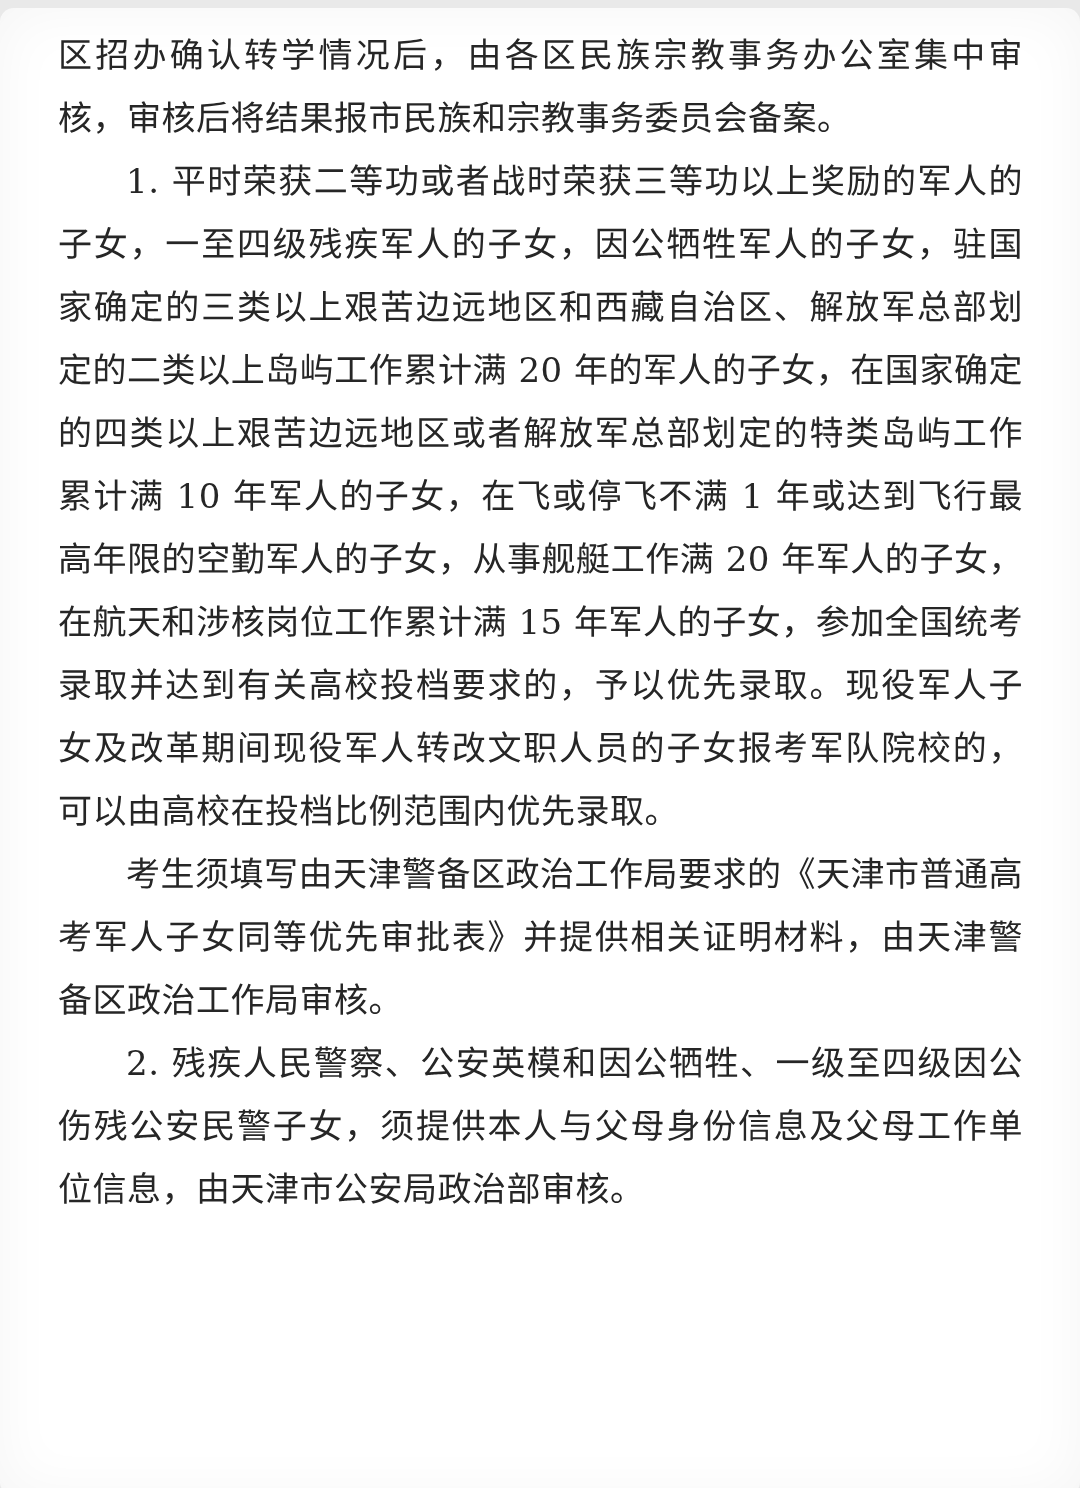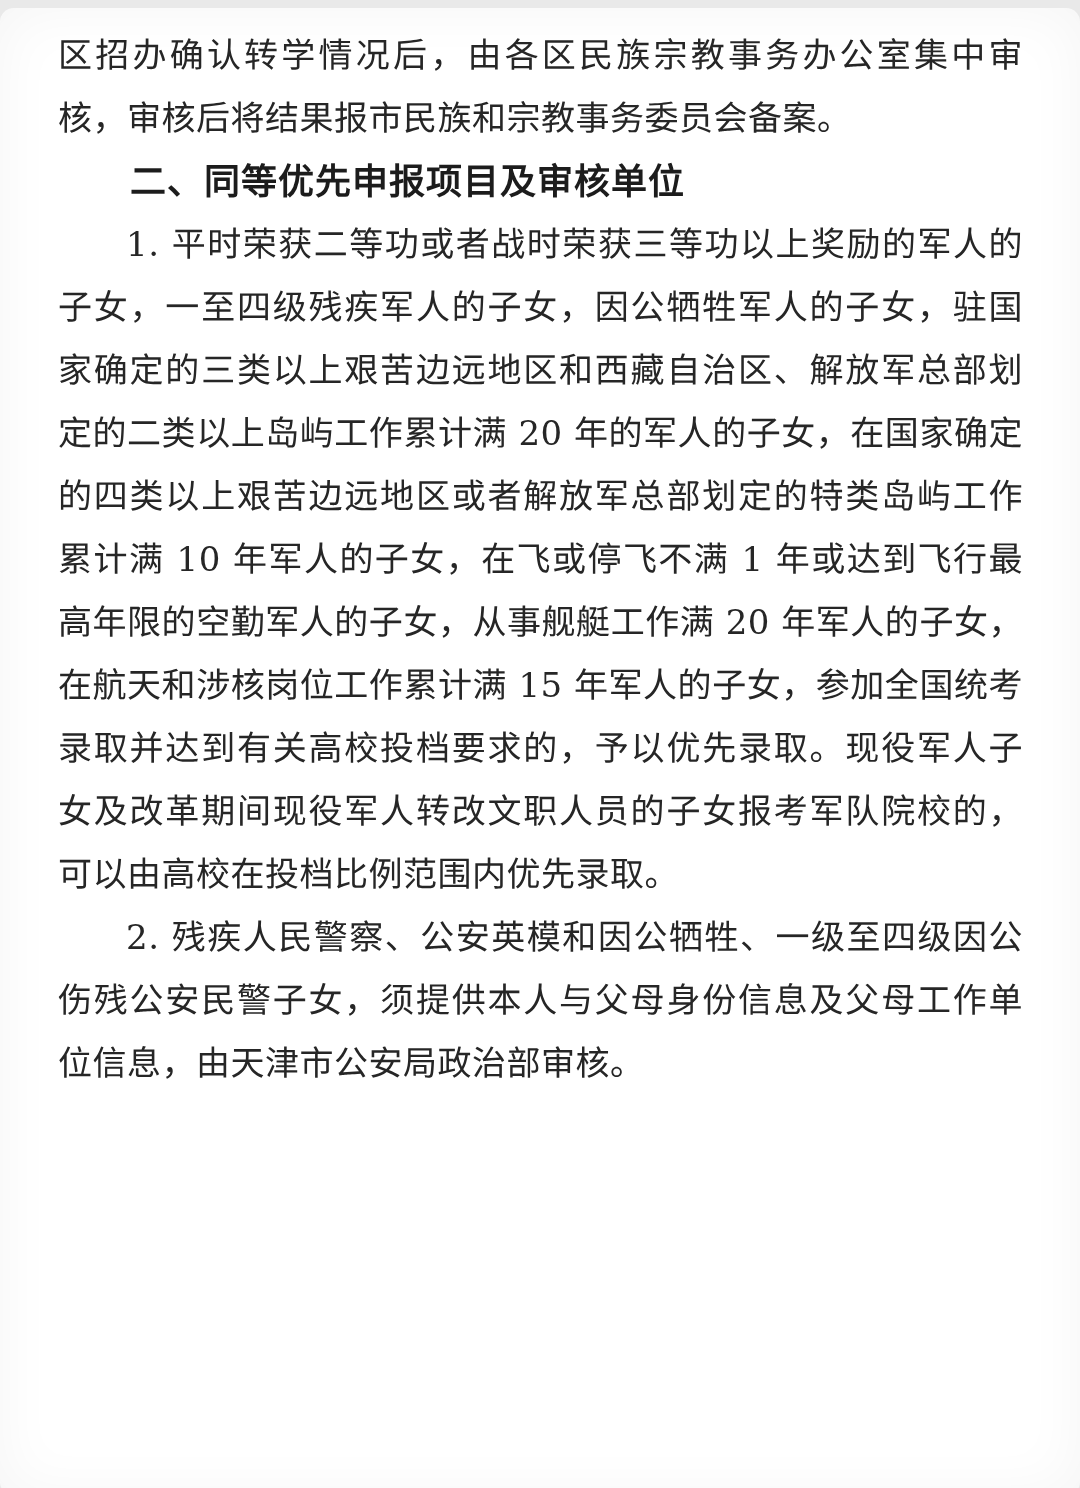--- a/index.html
+++ b/index.html
@@ -44,17 +44,17 @@
     text-align: left;
     color: #1c1c1c;
   }
 </style>
 </head>
 <body>
 
 <div class="page">
   <div class="doc-body">
       <p class="para">区招办确认转学情况后，由各区民族宗教事务办公室集中审核，审核后将结果报市民族和宗教事务委员会备案。</p>
-      <p class="para indent heading">二、同等优先申报项目及审核单位</p>
       <p class="para indent">1. 平时荣获二等功或者战时荣获三等功以上奖励的军人的子女，一至四级残疾军人的子女，因公牺牲军人的子女，驻国家确定的三类以上艰苦边远地区和西藏自治区、解放军总部划定的二类以上岛屿工作累计满 20 年的军人的子女，在国家确定的四类以上艰苦边远地区或者解放军总部划定的特类岛屿工作累计满 10 年军人的子女，在飞或停飞不满 1 年或达到飞行最高年限的空勤军人的子女，从事舰艇工作满 20 年军人的子女，在航天和涉核岗位工作累计满 15 年军人的子女，参加全国统考录取并达到有关高校投档要求的，予以优先录取。现役军人子女及改革期间现役军人转改文职人员的子女报考军队院校的，可以由高校在投档比例范围内优先录取。</p>
+      <p class="para indent">考生须填写由天津警备区政治工作局要求的《天津市普通高考军人子女同等优先审批表》并提供相关证明材料，由天津警备区政治工作局审核。</p>
       <p class="para indent">2. 残疾人民警察、公安英模和因公牺牲、一级至四级因公伤残公安民警子女，须提供本人与父母身份信息及父母工作单位信息，由天津市公安局政治部审核。</p>
     </div>
 </div>
 
 </body></html>

